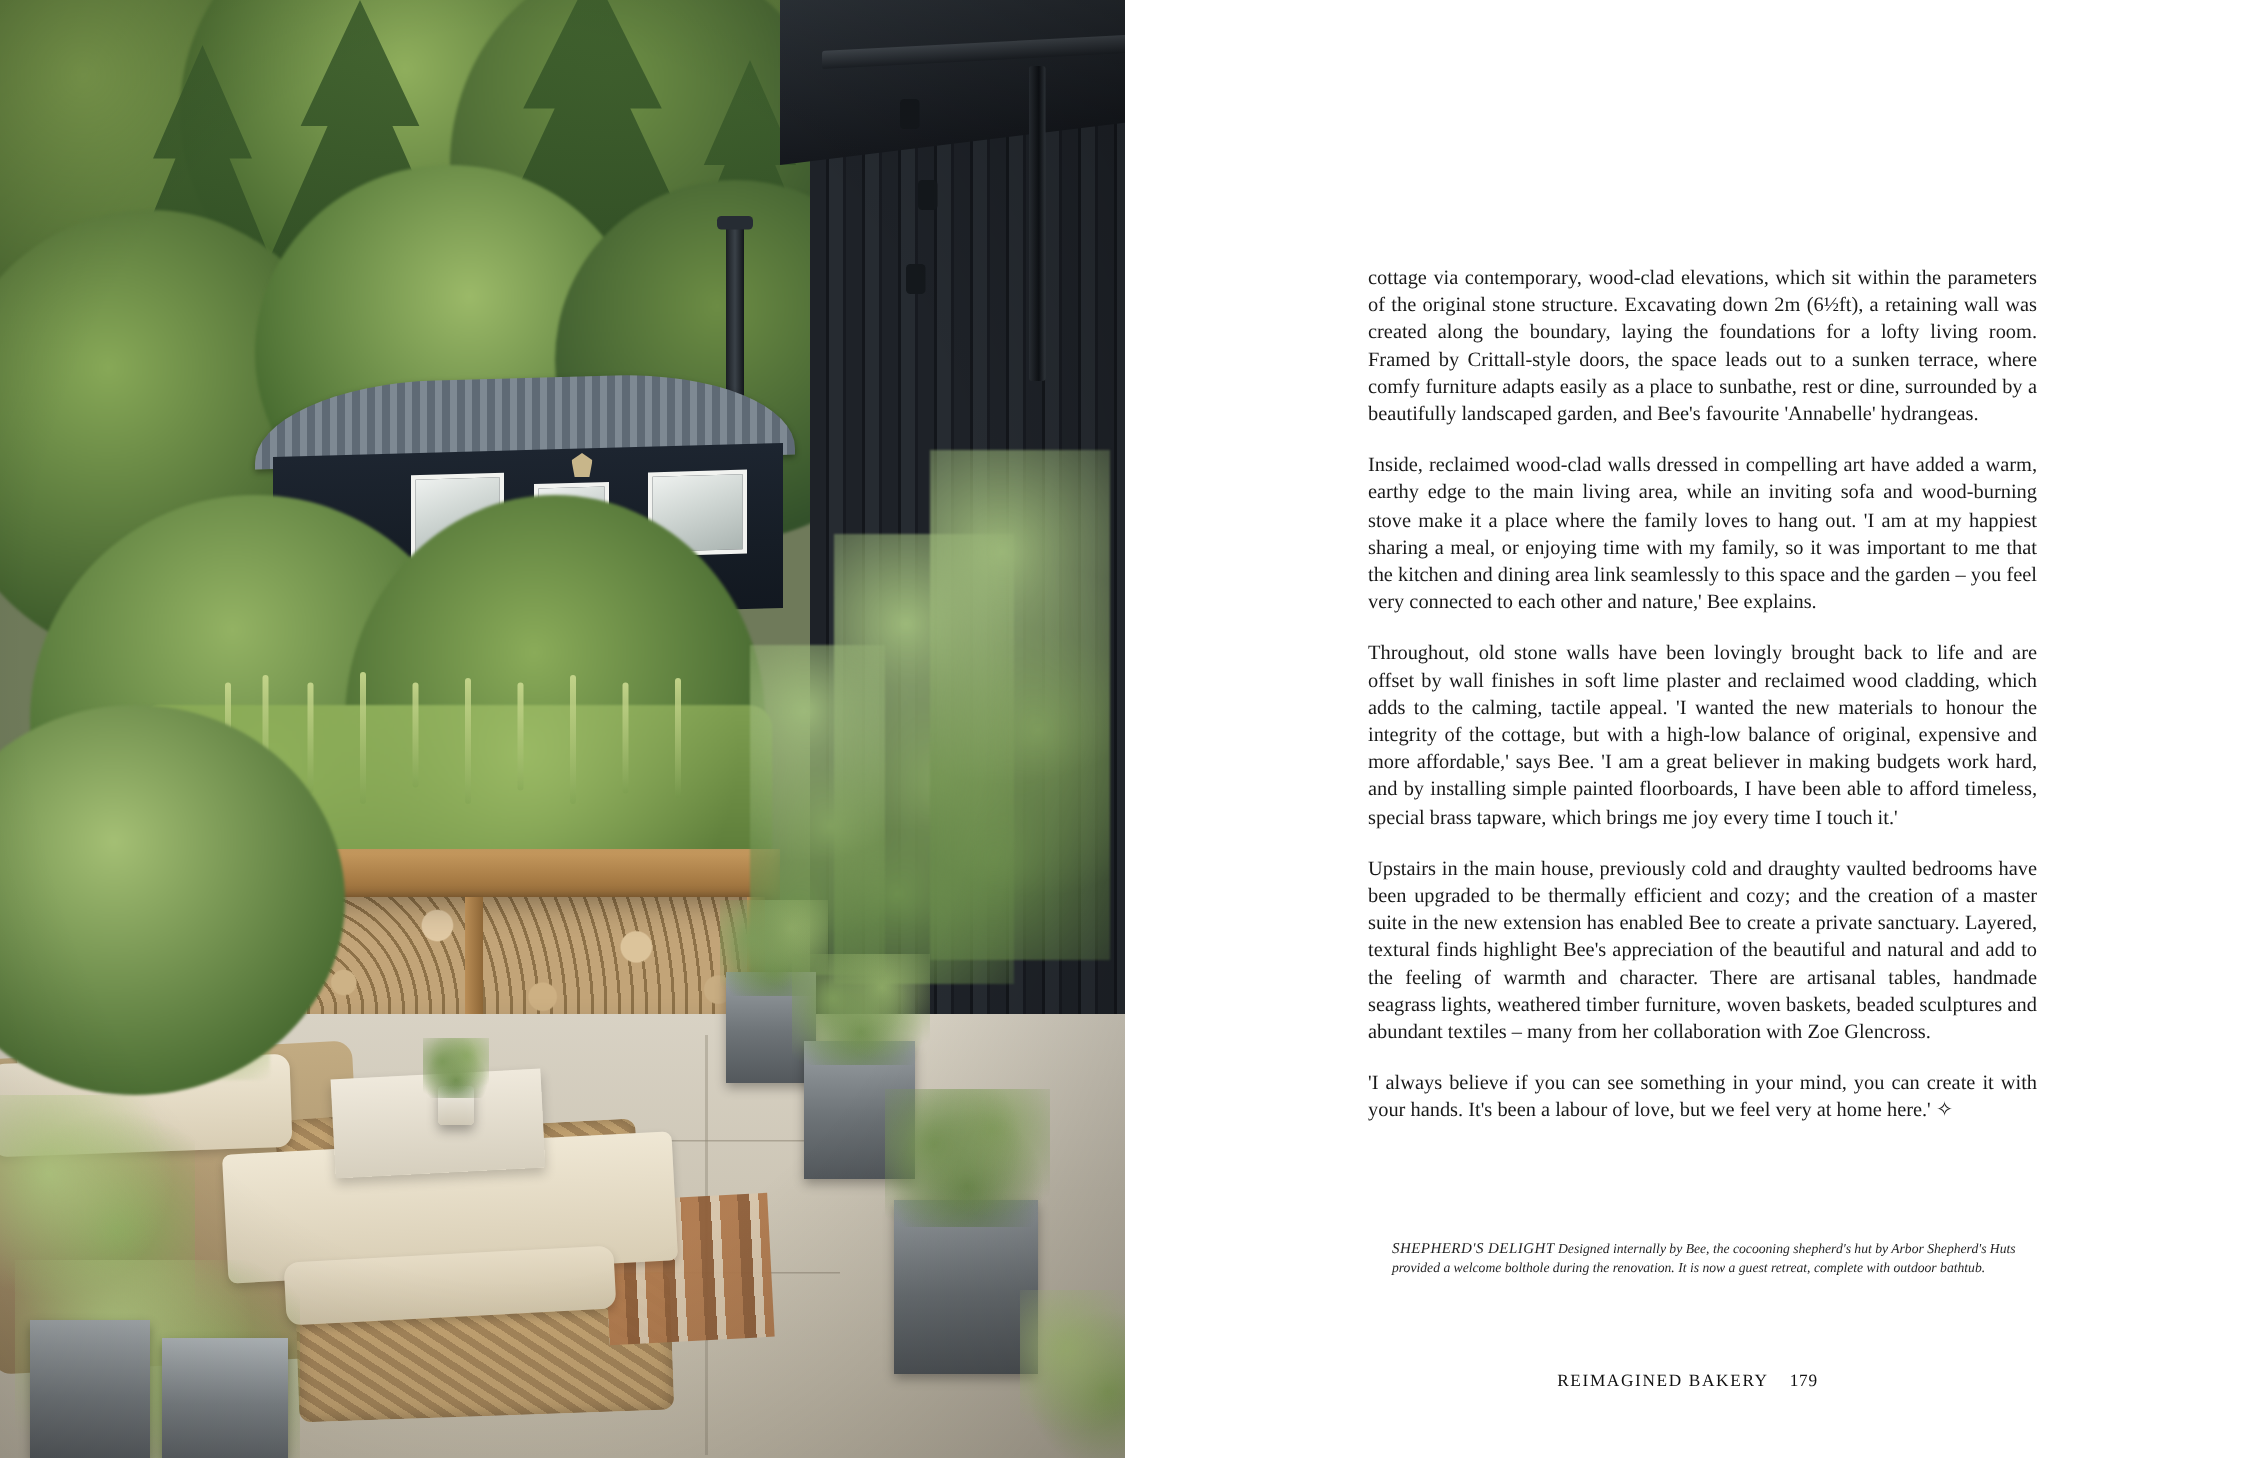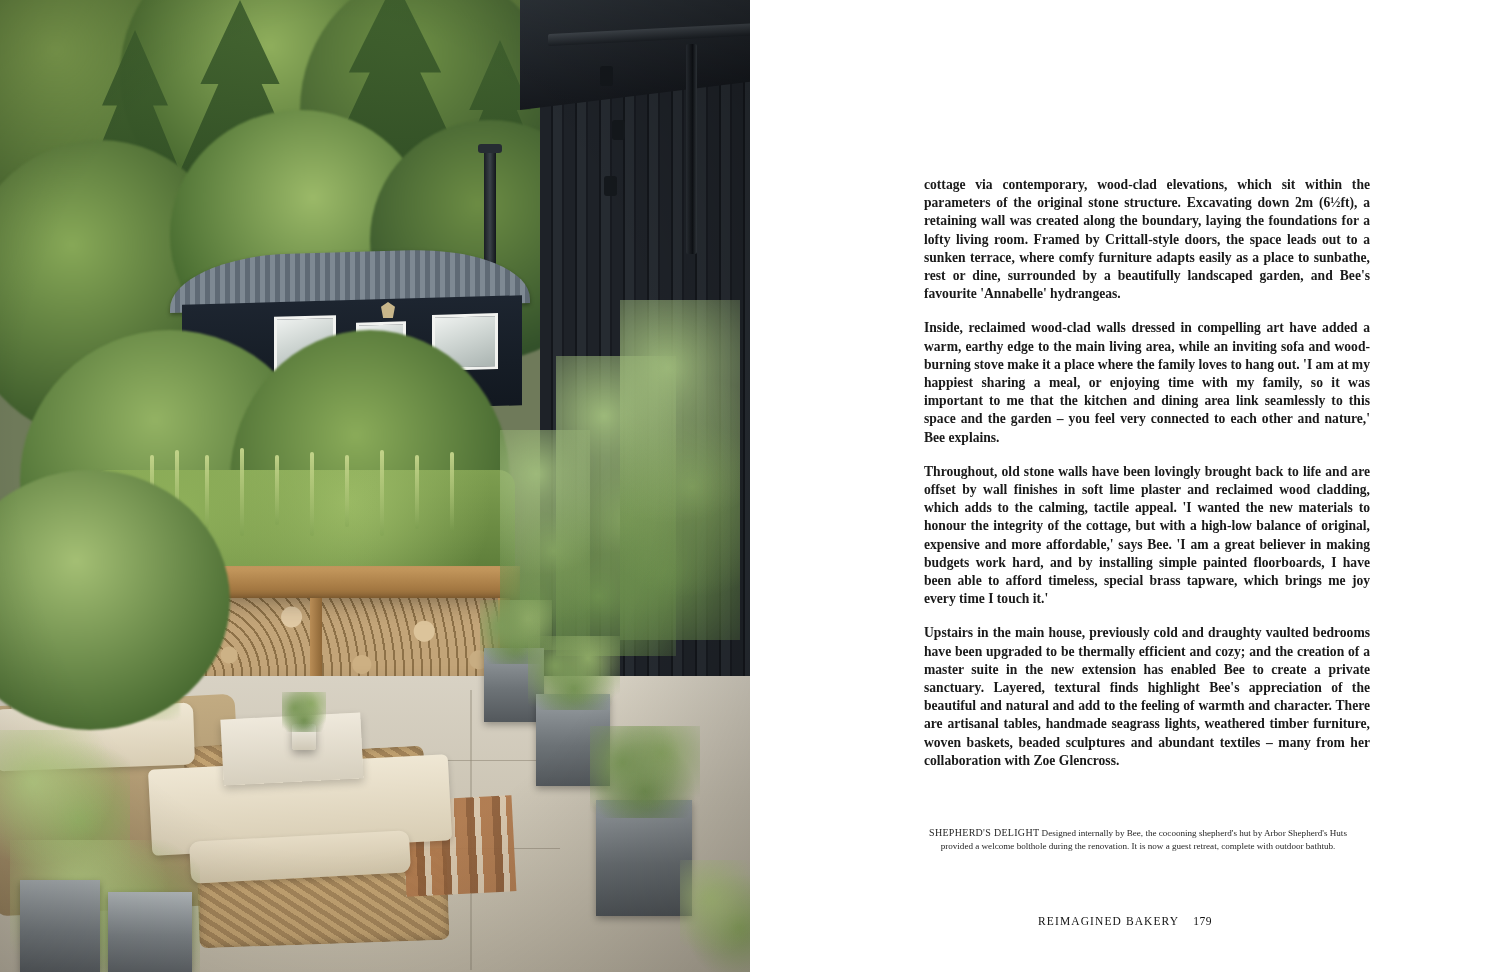--- a/index.html
+++ b/index.html
@@ -305,44 +305,43 @@
 
   
   .text-page {
     position: relative;
     width: 750px;
     height: 972px;
     background: #ffffff;
   }
   .column {
     position: absolute;
-    left: 174px;
+    left: 162px;
     top: 176px;
     width: 446px;
-    font-weight: bold;
   }
   .column p {
     margin: 0 0 16px 0;
     font-family: "Liberation Serif", serif;
     font-size: 13.6px;
     line-height: 18.2px;
     color: #1a1a1a;
     text-align: justify;
     hyphens: auto;
   }
   .caption {
     position: absolute;
     left: 178px;
     top: 826px;
     width: 420px;
-    text-align: center;
     font-family: "Liberation Serif", serif;
     font-size: 9.1px;
     line-height: 13.4px;
     color: #1f1f1f;
+    font-style: italic;
   }
   .caption .lead {
     font-variant: small-caps;
     letter-spacing: .3px;
     font-size: 10px;
   }
   .footer {
     position: absolute;
     left: 0;
     top: 915px;
@@ -459,20 +458,21 @@
       <div class="vignette"></div>
     </div>
   </div>
 
   <div class="text-page">
     <div class="column">
       <p>cottage via contemporary, wood-clad elevations, which sit within the parameters of the original stone structure. Excavating down 2m (6½ft), a retaining wall was created along the boundary, laying the foundations for a lofty living room. Framed by Crittall-style doors, the space leads out to a sunken terrace, where comfy furniture adapts easily as a place to sunbathe, rest or dine, surrounded by a beautifully landscaped garden, and Bee's favourite 'Annabelle' hydrangeas.</p>
       <p>Inside, reclaimed wood-clad walls dressed in compelling art have added a warm, earthy edge to the main living area, while an inviting sofa and wood-burning stove make it a place where the family loves to hang out. 'I am at my happiest sharing a meal, or enjoying time with my family, so it was important to me that the kitchen and dining area link seamlessly to this space and the garden – you feel very connected to each other and nature,' Bee explains.</p>
       <p>Throughout, old stone walls have been lovingly brought back to life and are offset by wall finishes in soft lime plaster and reclaimed wood cladding, which adds to the calming, tactile appeal. 'I wanted the new materials to honour the integrity of the cottage, but with a high-low balance of original, expensive and more affordable,' says Bee. 'I am a great believer in making budgets work hard, and by installing simple painted floorboards, I have been able to afford timeless, special brass tapware, which brings me joy every time I touch it.'</p>
       <p>Upstairs in the main house, previously cold and draughty vaulted bedrooms have been upgraded to be thermally efficient and cozy; and the creation of a master suite in the new extension has enabled Bee to create a private sanctuary. Layered, textural finds highlight Bee's appreciation of the beautiful and natural and add to the feeling of warmth and character. There are artisanal tables, handmade seagrass lights, weathered timber furniture, woven baskets, beaded sculptures and abundant textiles – many from her collaboration with Zoe Glencross.</p>
+      <p>'I always believe if you can see something in your mind, you can create it with your hands. It's been a labour of love, but we feel very at home here.' ✧</p>
     </div>
 
     <div class="caption">
       <span class="lead">SHEPHERD'S DELIGHT</span>
       <span>Designed internally by Bee, the cocooning shepherd's hut by Arbor Shepherd's Huts provided a welcome bolthole during the renovation. It is now a guest retreat, complete with outdoor bathtub.</span>
     </div>
 
     <div class="footer">
       <span class="title">REIMAGINED BAKERY</span><span class="pagenum">179</span>
     </div>

